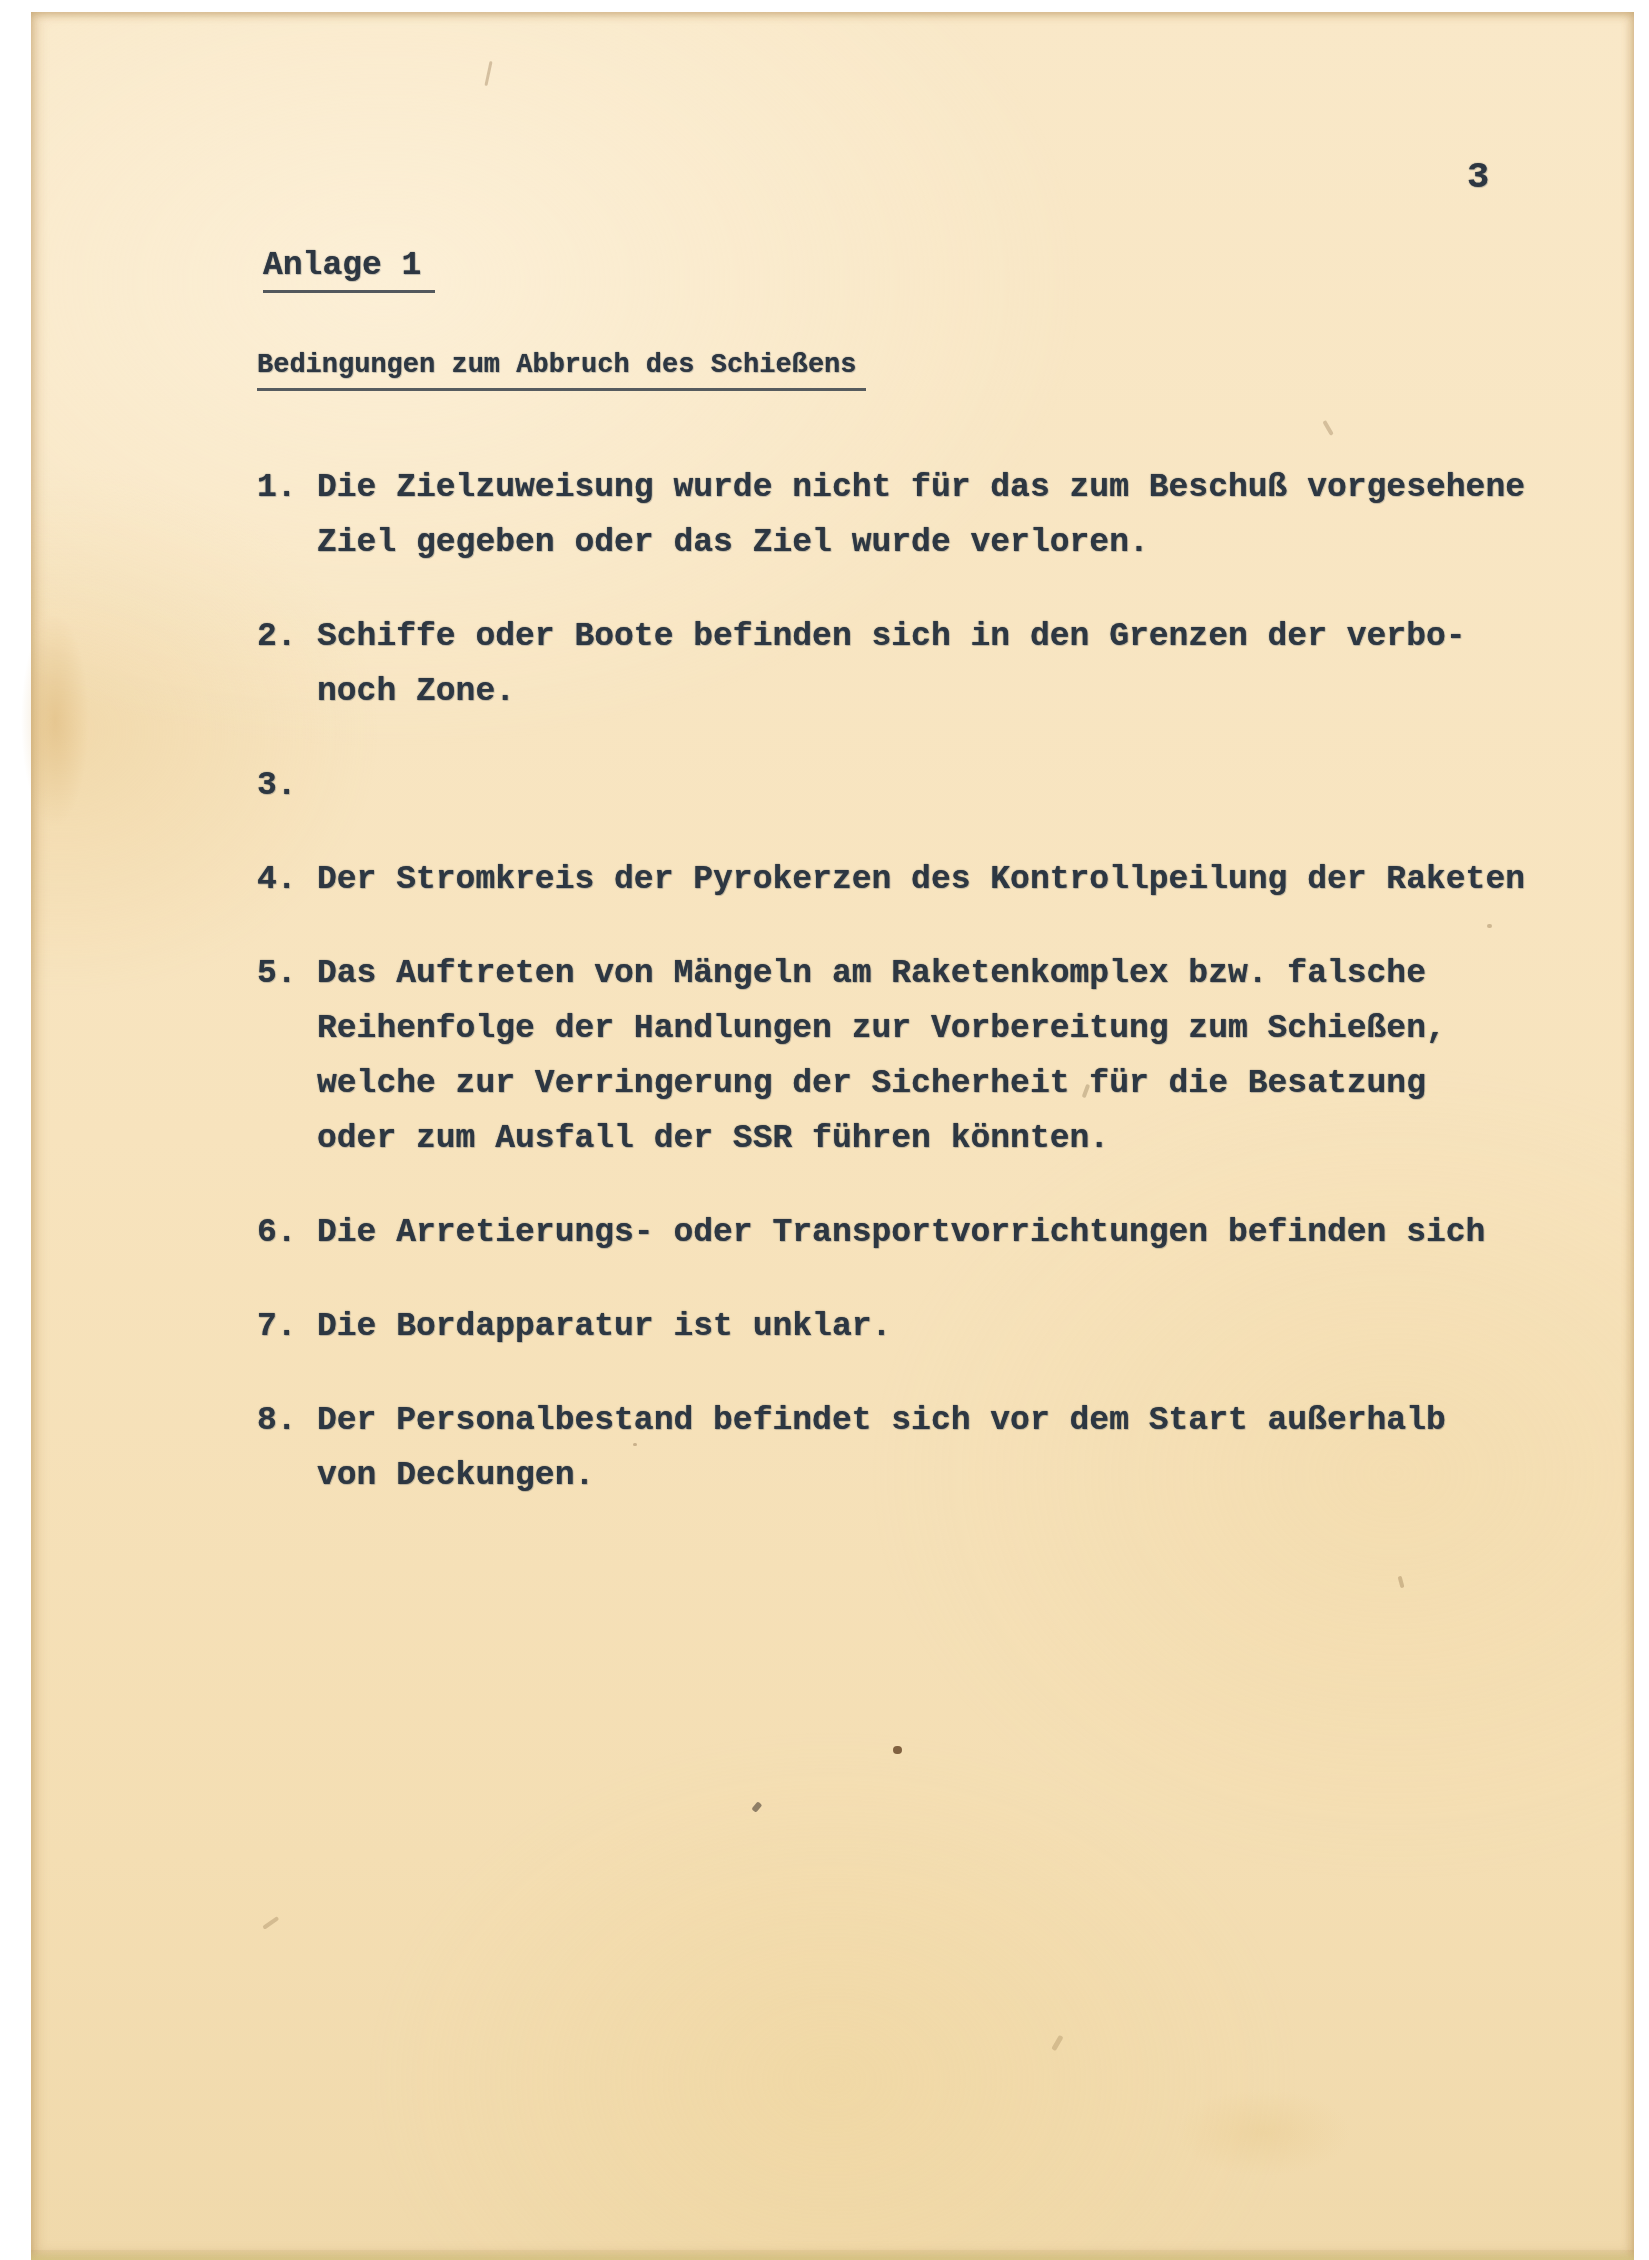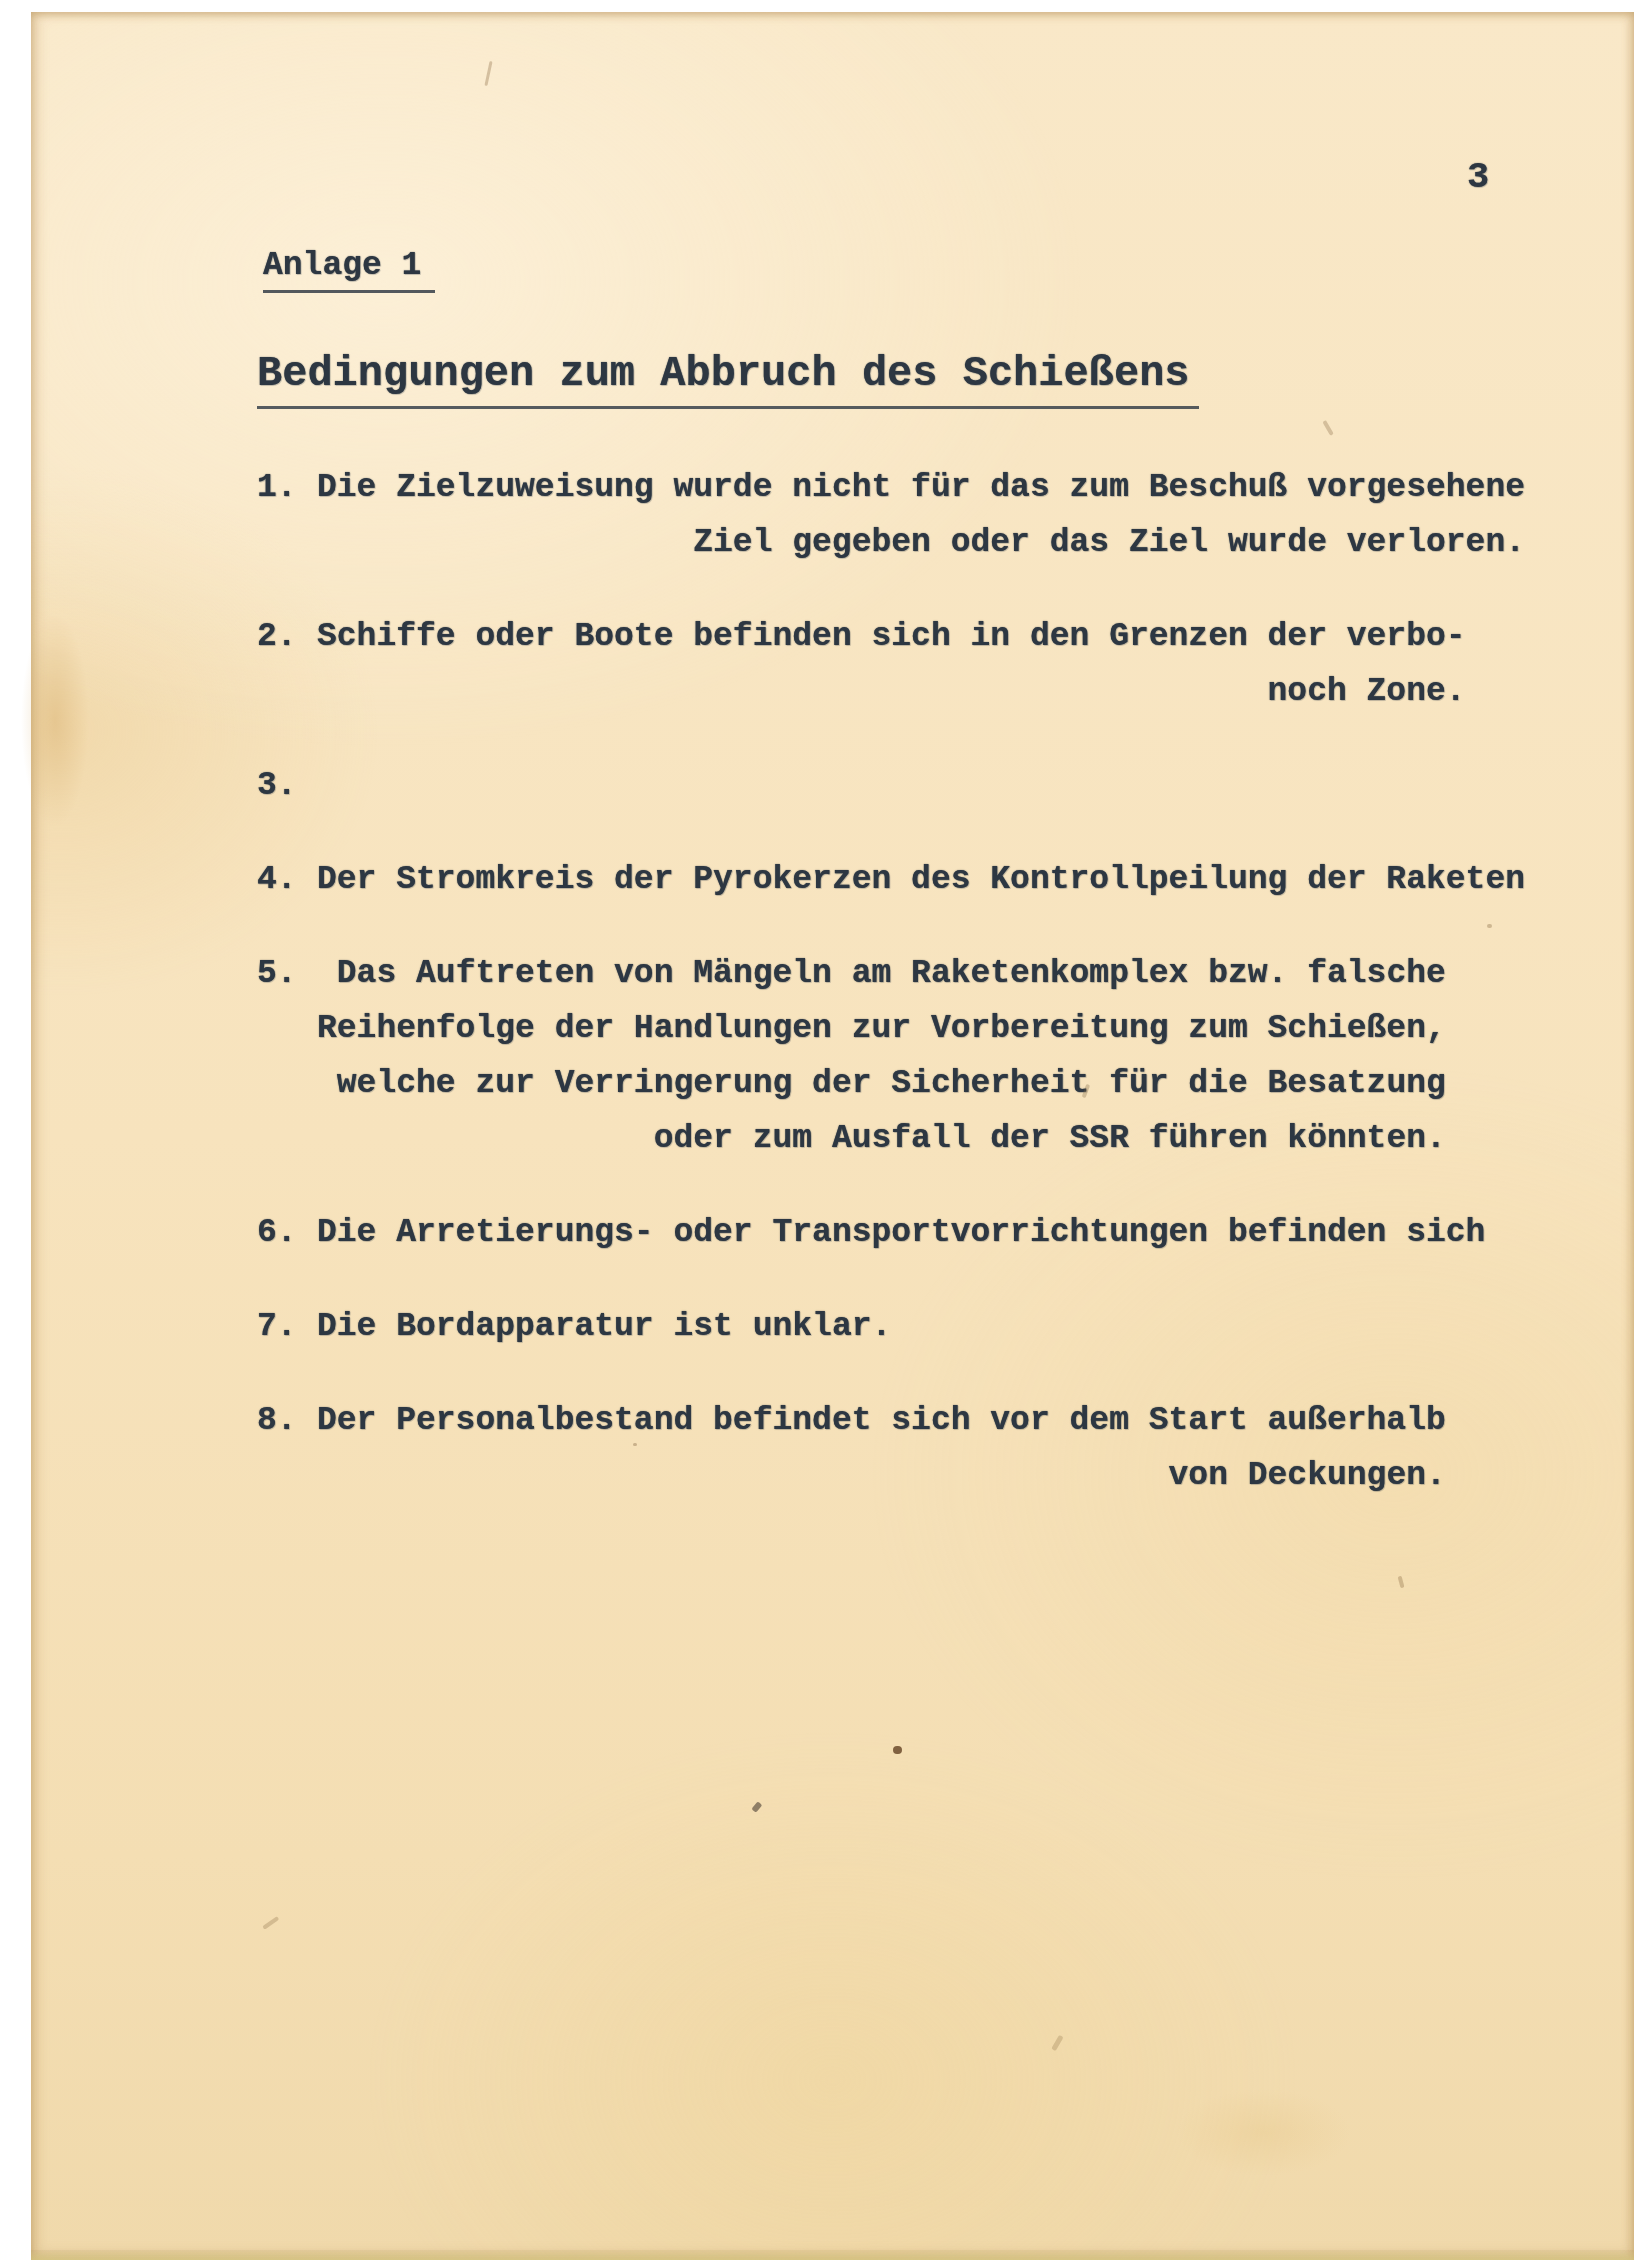--- a/index.html
+++ b/index.html
@@ -58,21 +58,21 @@
     left: 232px;
     top: 235px;
     font-size: 33px;
     padding-bottom: 6.8px;
     border-bottom: 3.9px solid rgba(45,55,66,0.82);
     padding-right: 13.6px;
   }
   .title {
     left: 226px;
     top: 338px;
-    font-size: 42px;
+    font-size: 27px;
     padding-bottom: 8.7px;
     border-bottom: 3.9px solid rgba(45,55,66,0.80);
     padding-right: 9.7px;
   }
   .conditions {
     left: 226px;
     top: 448px;
     width: 1320px;
     font-size: 33px;
     list-style: none;
@@ -85,21 +85,20 @@
   }
   .num {
     width: 60px;
     flex: 0 0 60px;
     line-height: 55px;
   }
   .lines { display: block; }
   .line {
     line-height: 55px;
     min-height: 55px;
-    text-align: right;
   }
   .speck {
     position: absolute;
     border-radius: 50%;
     pointer-events: none;
   }
 </style>
 </head>
 <body>
 

